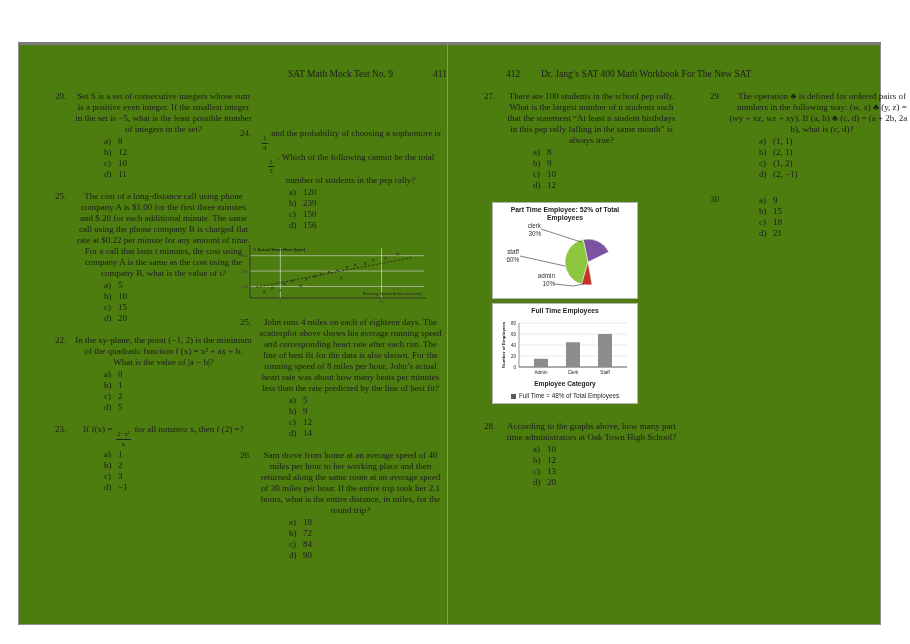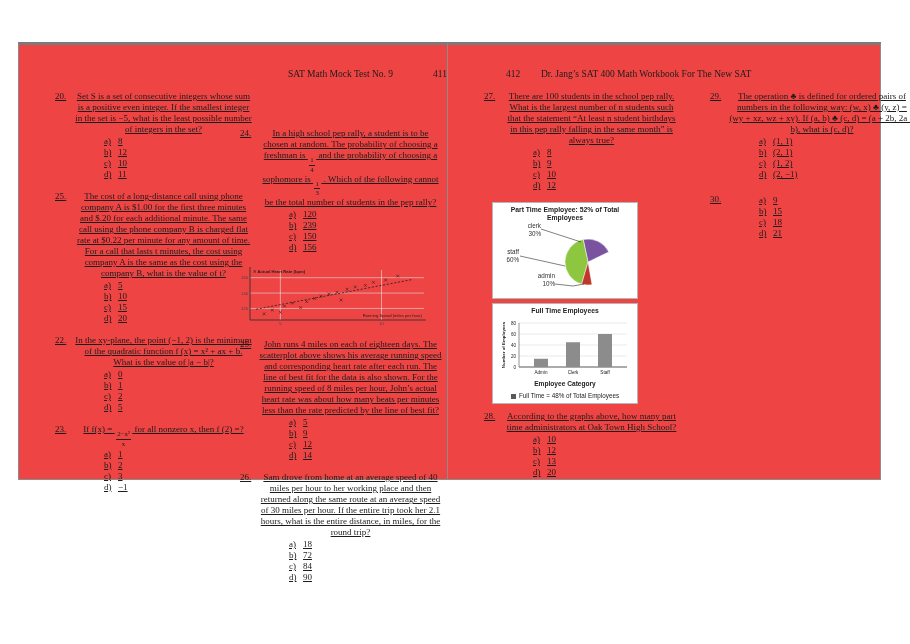--- a/index.html
+++ b/index.html
@@ -1,24 +1,24 @@
 <!DOCTYPE html>
 <html><head>
 <meta charset="utf-8">
 <style>
   html,body{margin:0;padding:0;}
   body{width:910px;height:644px;background:#ffffff;position:relative;
        font-family:"Liberation Serif", serif;color:#1c1c1c;overflow:hidden;}
-  .page{position:absolute;top:42px;height:438px;background:#ef4444;
+  .page{position:absolute;top:42px;height:583px;background:#4d7c0f;
         border:1px solid #8c8c8c;border-top:3px solid #7a7a7a;box-sizing:border-box;}
   .page-left{left:18px;width:437px;}
   .page-right{left:447px;width:434px;}
   .ph{position:absolute;top:24px;font-size:9.5px;white-space:nowrap;}
   .col{position:absolute;top:46px;font-size:9px;line-height:11px;}
-  .q{display:flex;margin-bottom:11px;text-decoration:underline;}
+  .q{display:flex;margin-bottom:11px;}
   .qnum{width:17px;flex:none;}
   .qbody{flex:1;margin-left:2px;}
   .qtext{text-align:center;}
   .opts{margin-top:1px;}
   .opt{display:flex;padding-left:30px;line-height:11px;}
   .ol{width:11px;flex:none;}
   .ov{margin-left:3px;}
   .frac{display:inline-flex;flex-direction:column;align-items:center;vertical-align:-4px;
         line-height:1;font-size:6.8px;margin:0 1px;}
   .frac .fn{border-bottom:0.8px solid #222;padding:0 1.5px 1px;}
@@ -147,21 +147,21 @@
       </div>
     </div>
   </div>
 
   <div class="col" style="left:221px;width:202px;margin-top:37px;">
 
     <div class="q">
       <span class="qnum">24.</span>
       <div class="qbody">
         <div class="qtext">
-          <span>In a high school pep rally, a student is to be chosen at random. The probability of choosing a freshman is </span><span class="frac">
+          <span class="frac">
               <span class="fn">1</span>
               <span class="fd">4</span>
             </span><span> and the probability of choosing a sophomore is </span><span class="frac">
               <span class="fn">1</span>
               <span class="fd">3</span>
             </span><span> . Which of the following cannot be the total number of students in the pep rally?</span>
         </div>
         <div class="opts">
           <div class="opt">
               <span class="ol">a)</span>
@@ -341,21 +341,21 @@
           <rect x="67" y="27.25" width="14" height="24.75" fill="#8c8c8c"></rect>
           <text x="74" y="58.5" text-anchor="middle" font-size="4.6" fill="#222" font-family="Liberation Sans, sans-serif">Clerk</text>
           <rect x="99" y="19" width="14" height="33" fill="#8c8c8c"></rect>
           <text x="106" y="58.5" text-anchor="middle" font-size="4.6" fill="#222" font-family="Liberation Sans, sans-serif">Staff</text>
           <text x="6" y="30" font-size="4.4" font-weight="bold" fill="#222" text-anchor="middle" transform="rotate(-90 6 30)" font-family="Liberation Sans, sans-serif">Number of Employees</text>
         </svg>
       <div class="bar-xlabel">Employee Category</div>
       <div class="bar-legend"><span class="swatch" style="background: rgb(90, 90, 90);"></span><span>Full Time = 48% of Total Employees</span></div>
     </div>
 
-    <div class="q" style="margin-top:7px">
+    <div class="q" style="margin-top:17px">
       <span class="qnum">28.</span>
       <div class="qbody">
         <div class="qtext">According to the graphs above, how many part time administrators at Oak Town High School?</div>
         <div class="opts">
           <div class="opt">
               <span class="ol">a)</span>
               <span class="ov">10</span>
             </div>
           <div class="opt">
               <span class="ol">b)</span>

